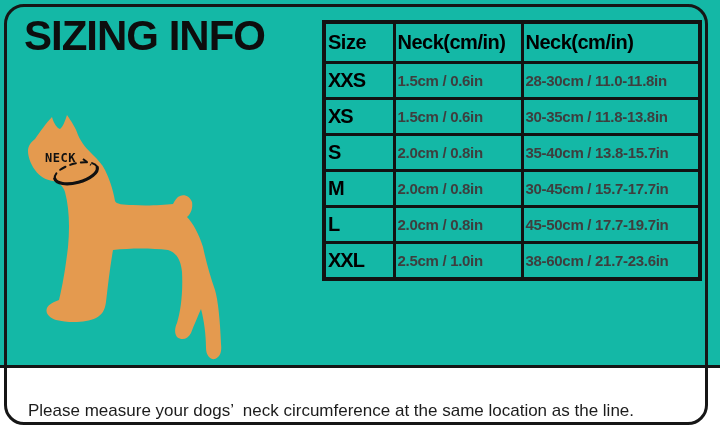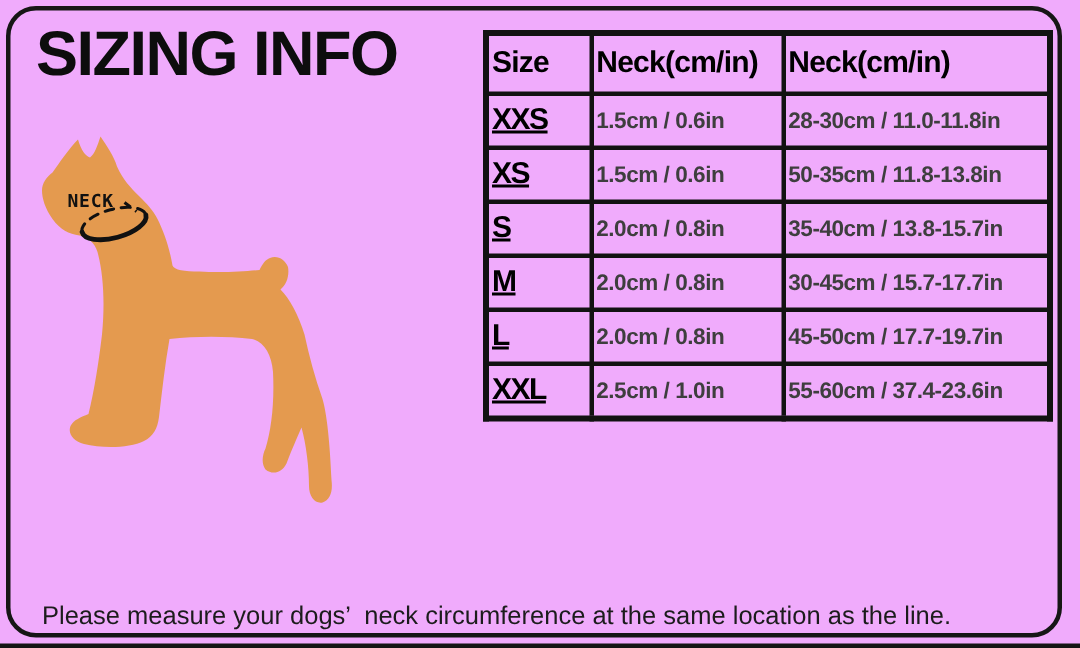--- a/index.html
+++ b/index.html
@@ -7,22 +7,22 @@
     padding: 0;
     width: 720px;
     height: 432px;
     background: #ffffff;
     font-family: "Liberation Sans", sans-serif;
     overflow: hidden;
   }
   .stage {
     position: relative;
     width: 720px;
-    height: 432px;
-    background: #f0abfc;
+    height: 368px;
+    background: #14b8a6;
   }
   .frame {
     position: absolute;
     left: 4px; top: 4px;
     width: 704px; height: 421px;
     border: 3px solid #161616;
     border-radius: 20px;
     box-sizing: border-box;
   }
   .bottom-edge {
@@ -35,21 +35,21 @@
     position: absolute;
     left: 24px; top: 12px;
     font-size: 42px;
     font-weight: 900;
     letter-spacing: -1px;
     color: #0d0d0d;
     white-space: nowrap;
   }
   .dog-wrap {
     position: absolute;
-    left: 15px; top: 80px;
+    left: 15px; top: 104px;
     width: 270px; height: 270px;
   }
   .size-table {
     position: absolute;
     left: 322px; top: 20px;
     width: 376px;
     border-collapse: collapse;
     table-layout: fixed;
     border: 4px solid #121212;
   }
@@ -69,21 +69,20 @@
     letter-spacing: -0.5px;
   }
   .size-table td {
     height: 33px;
   }
   .size-table td.size {
     font-size: 20px;
     font-weight: bold;
     color: #000000;
     letter-spacing: -1px;
-    text-decoration: underline;
   }
   .size-table td.val {
     font-size: 15px;
     font-weight: bold;
     color: #3e3e3e;
     letter-spacing: -0.3px;
   }
   .footer-note {
     position: absolute;
     left: 28px; top: 401px;
@@ -174,41 +173,41 @@
     </thead>
     <tbody>
         <tr>
           <td class="size">XXS</td>
           <td class="val">1.5cm / 0.6in</td>
           <td class="val">28-30cm / 11.0-11.8in</td>
         </tr>
         <tr>
           <td class="size">XS</td>
           <td class="val">1.5cm / 0.6in</td>
-          <td class="val">50-35cm / 11.8-13.8in</td>
+          <td class="val">30-35cm / 11.8-13.8in</td>
         </tr>
         <tr>
           <td class="size">S</td>
           <td class="val">2.0cm / 0.8in</td>
           <td class="val">35-40cm / 13.8-15.7in</td>
         </tr>
         <tr>
           <td class="size">M</td>
           <td class="val">2.0cm / 0.8in</td>
           <td class="val">30-45cm / 15.7-17.7in</td>
         </tr>
         <tr>
           <td class="size">L</td>
           <td class="val">2.0cm / 0.8in</td>
           <td class="val">45-50cm / 17.7-19.7in</td>
         </tr>
         <tr>
           <td class="size">XXL</td>
           <td class="val">2.5cm / 1.0in</td>
-          <td class="val">55-60cm / 37.4-23.6in</td>
+          <td class="val">38-60cm / 21.7-23.6in</td>
         </tr>
       </tbody>
   </table>
 
   <div class="footer-note">Please measure your dogs’  neck circumference at the same location as the line.</div>
 
   <div class="bottom-edge"></div>
 
 </div>
 

